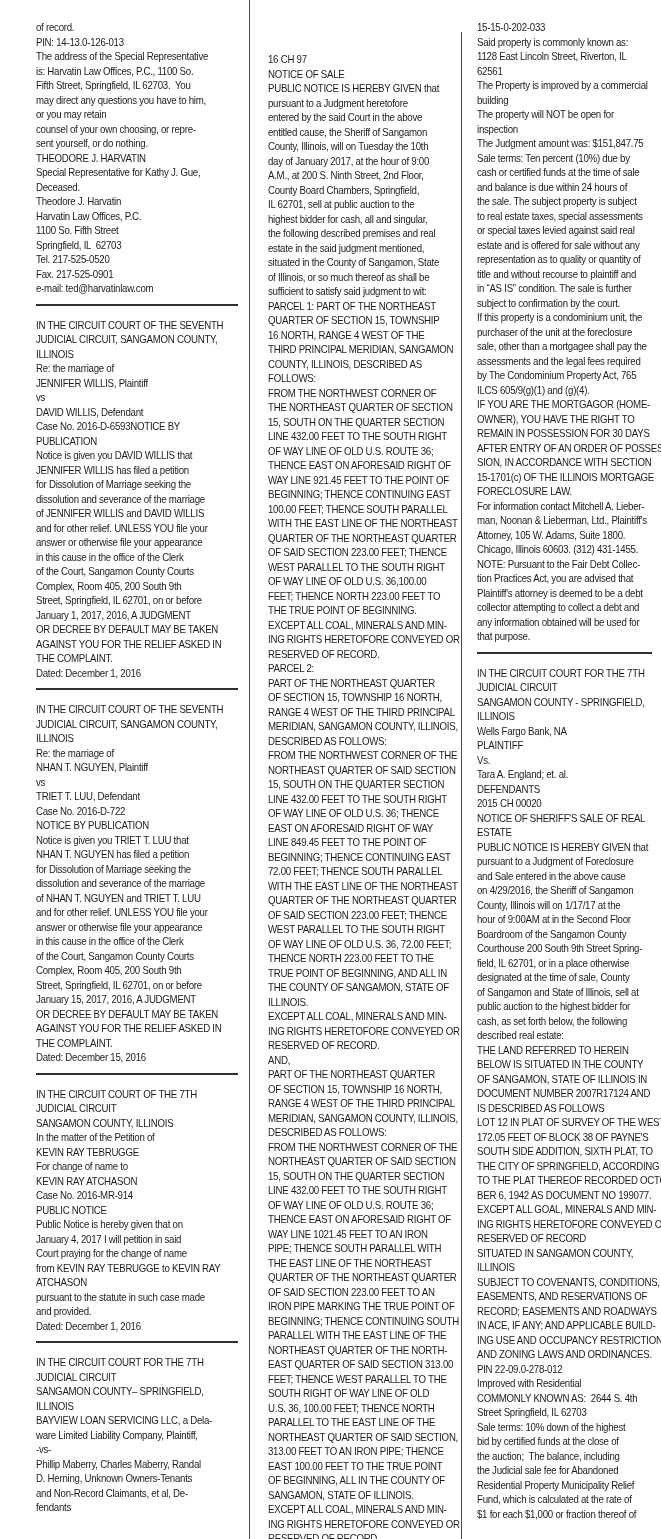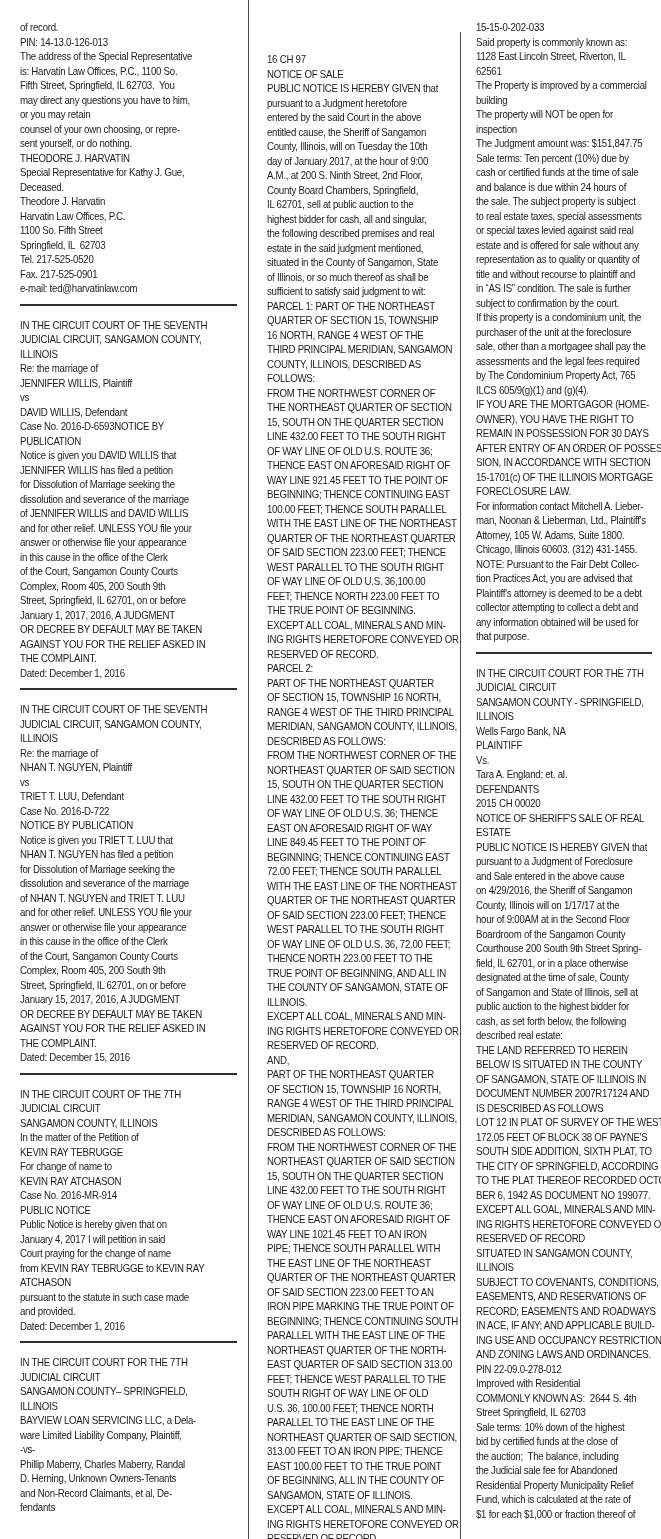--- a/index.html
+++ b/index.html
@@ -20,21 +20,21 @@
     background: #ffffff;
   }
   .column {
     box-sizing: border-box;
     padding-top: 20px;
     overflow: hidden;
     height: 1539px;
   }
   .col1 {
     width: 266px;
-    padding-left: 20px;
+    padding-left: 36px;
     padding-right: 5px;
     border-right: 1px solid #4a4a4a;
   }
   .col2 {
     width: 226px;
     padding-left: 18px;
     padding-right: 5px;
     border-right: 1px solid #4a4a4a;
     margin-top: 32px;
   }

